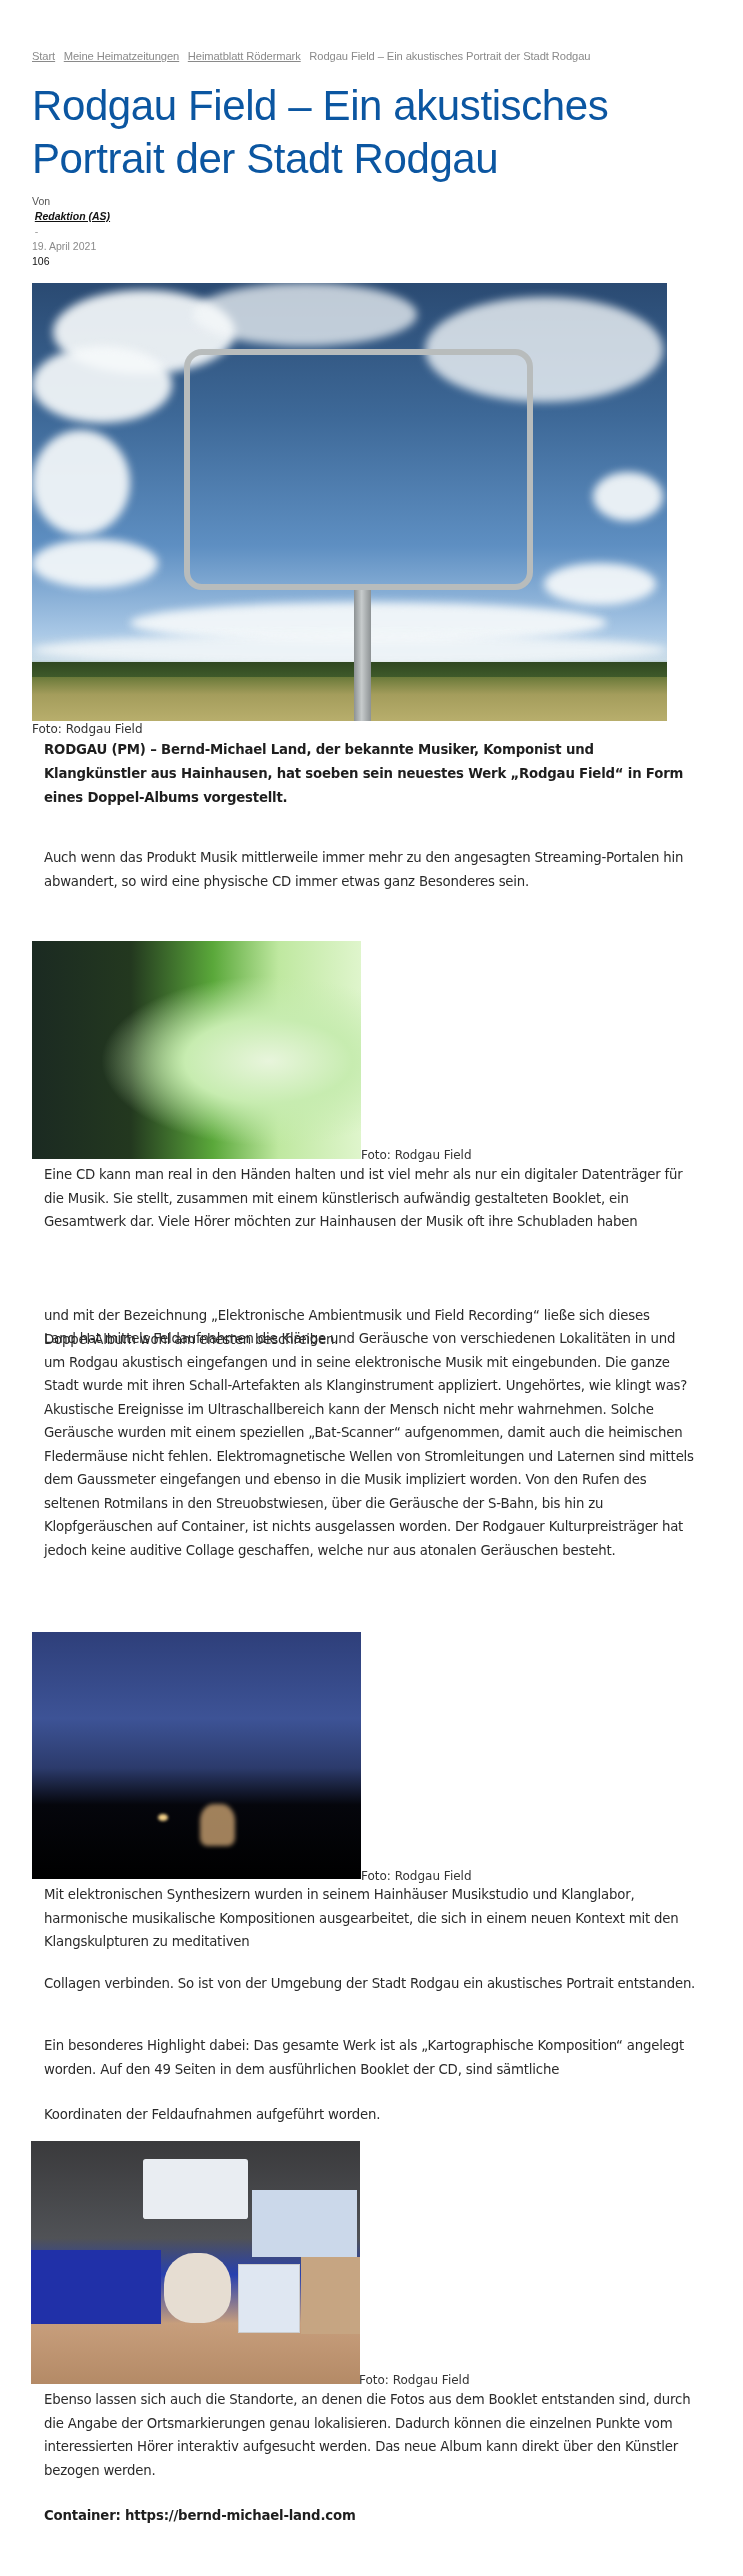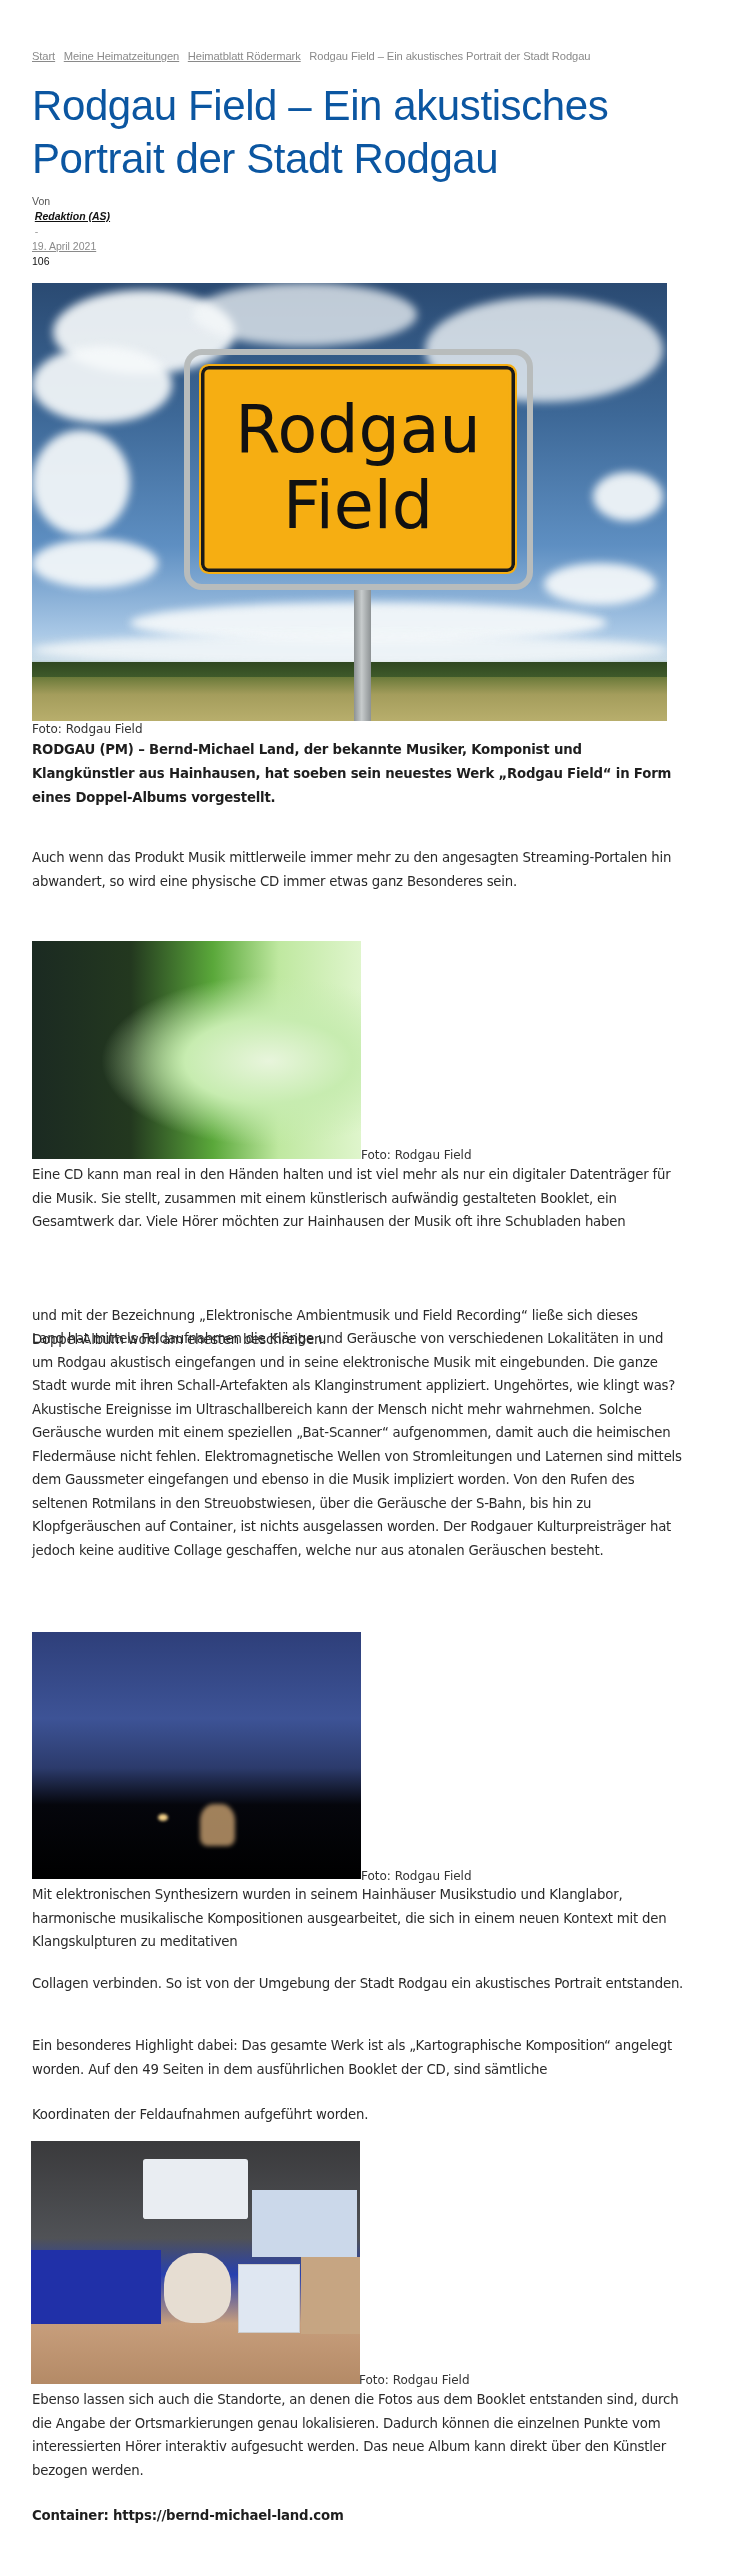--- a/index.html
+++ b/index.html
@@ -13,27 +13,27 @@
   .breadcrumb span.current { color: #8a8a8a; }
 
   .title { position: absolute; top: 79px; left: 0; width: 652px; margin: 0;
            font-family: "Liberation Sans", sans-serif; font-weight: normal;
            font-size: 42px; line-height: 53px; color: #0b56a1; letter-spacing: -0.4px; }
 
   .meta { position: absolute; top: 194px; left: 0; font-family: "Liberation Sans", sans-serif; font-size: 10.5px; line-height: 15px; }
   .meta .von { color: #555; }
   .meta .author { color: #111; font-weight: bold; text-decoration: underline; padding-left: 2.8px; display: inline-block; font-style: italic; }
   .meta .dash { color: #999; padding-left: 2.8px; }
-  .meta .date { color: #8a8a8a; text-decoration: underline; }
+  .meta .date { color: #8a8a8a; }
   .meta .views { color: #111; }
 
   .img { position: absolute; overflow: hidden; }
   .caption { position: absolute; font-size: 12px; color: #333; white-space: nowrap; }
 
-  p.body { position: absolute; left: 0; margin: 0; font-size: 13.3px; line-height: 23.5px; color: #2a2a2a; width: 652px; letter-spacing: -0.2px; }
+  p.body { position: absolute; left: 12px; margin: 0; font-size: 13.3px; line-height: 23.5px; color: #2a2a2a; width: 652px; letter-spacing: -0.2px; }
   p.lead { font-weight: bold; color: #1e1e1e; line-height: 24px; }
   p.homepage { font-weight: bold; color: #1e1e1e; }
 
   
   .hero { left: 0; top: 283px; width: 635px; height: 438px;
           background: linear-gradient(180deg, #2a4a72 0%, #3d6897 30%, #5e8fc2 60%, #a9c8e6 80%, #c8dbe8 86%, #6b7a3a 90%, #a49d5c 94%, #b8ae6c 100%); }
   .cloud { position: absolute; background: rgba(245,248,250,0.92); border-radius: 50%; filter: blur(4.2px); }
   .sign-frame { position: absolute; left: 152px; top: 66px; width: 349px; height: 241px;
                 border: 6.3px solid #b8bcbc; border-radius: 18px; box-sizing: border-box; }
   .sign-plate { position: absolute; left: 167px; top: 81px; width: 318px; height: 210px; background: #f6ae12;
@@ -82,24 +82,20 @@
     <div class="cloud" style="left:393px;top:14px;width:238px;height:105px;opacity:.85"></div>
     <div class="cloud" style="left:0px;top:147px;width:98px;height:105px;"></div>
     <div class="cloud" style="left:561px;top:189px;width:70px;height:49px;"></div>
     <div class="cloud" style="left:0px;top:256px;width:126px;height:49px;"></div>
     <div class="cloud" style="left:512px;top:280px;width:112px;height:42px;"></div>
     <div class="cloud" style="left:98px;top:319px;width:477px;height:42px;"></div>
     <div class="cloud" style="left:0px;top:351px;width:635px;height:32px;opacity:.9"></div>
     <div class="horizon-trees"></div>
     <div class="pole"></div>
     <div class="sign-frame"></div>
-    <div class="sign-plate">
-      <div class="sign-text" style="top:29.4px;">Rodgau</div>
-      <div class="sign-text" style="top:105px;">Field</div>
-    </div>
   </div>
   <div class="caption" style="left:0;top:722px;">Foto: Rodgau Field</div>
 
   <p class="body lead" style="top:738px;">RODGAU (PM) – Bernd-Michael Land, der bekannte Musiker, Komponist und Klangkünstler aus Hainhausen, hat soeben sein neuestes Werk „Rodgau Field“ in Form eines Doppel-Albums vorgestellt.</p>
 
   <p class="body" style="top:846px;">Auch wenn das Produkt Musik mittlerweile immer mehr zu den angesagten Streaming-Portalen hin abwandert, so wird eine physische CD immer etwas ganz Besonderes sein.</p>
 
   <div class="img img2"></div>
   <div class="caption" style="left:329px;top:1148px;">Foto: Rodgau Field</div>
 

